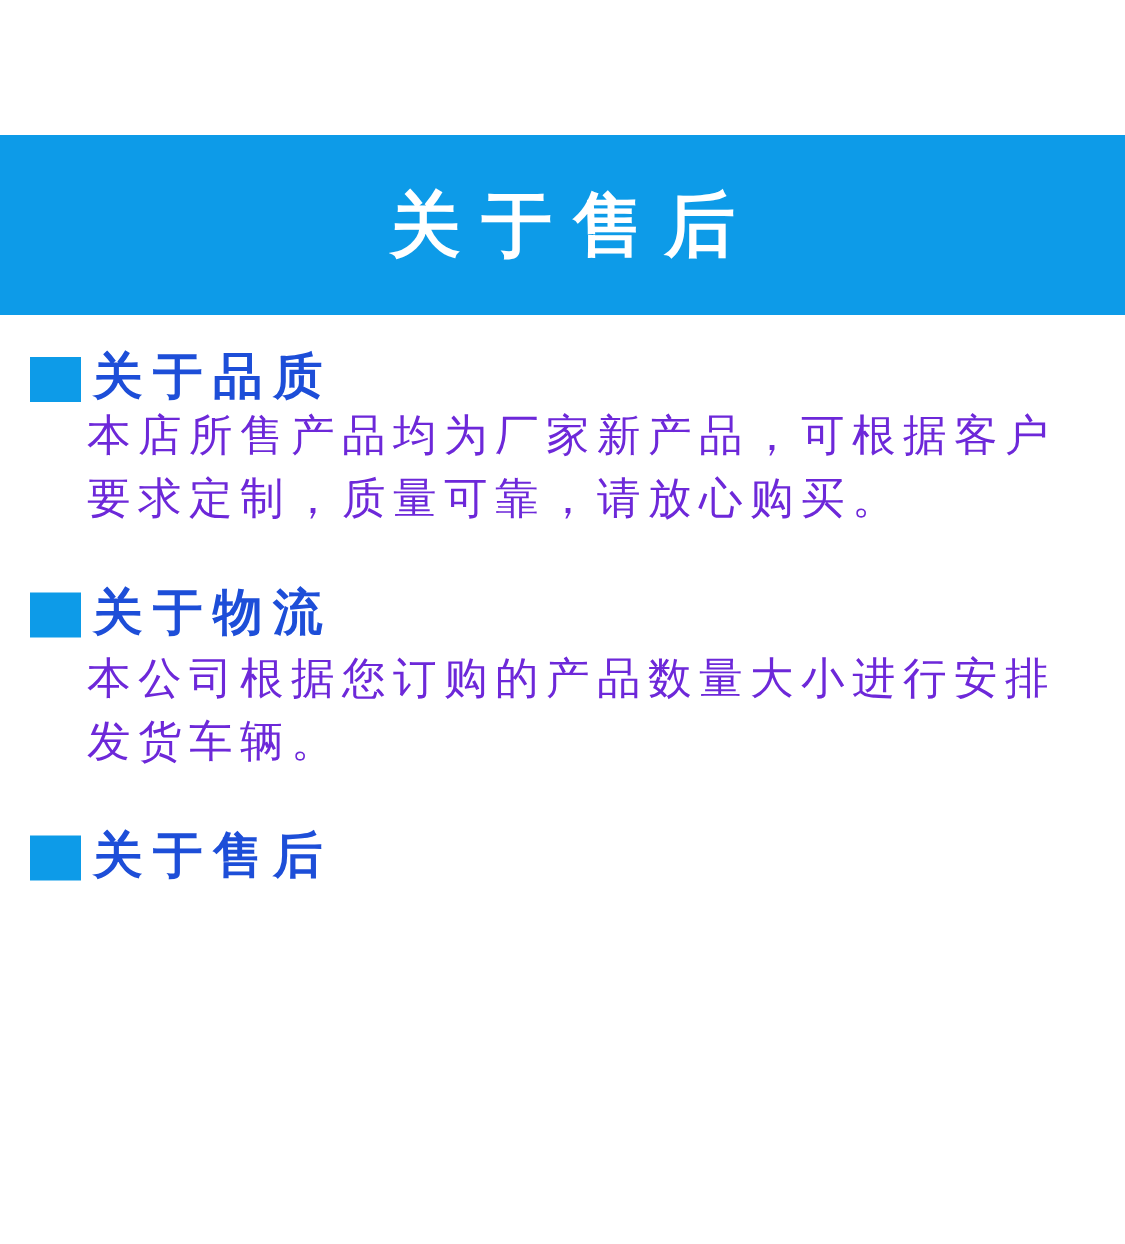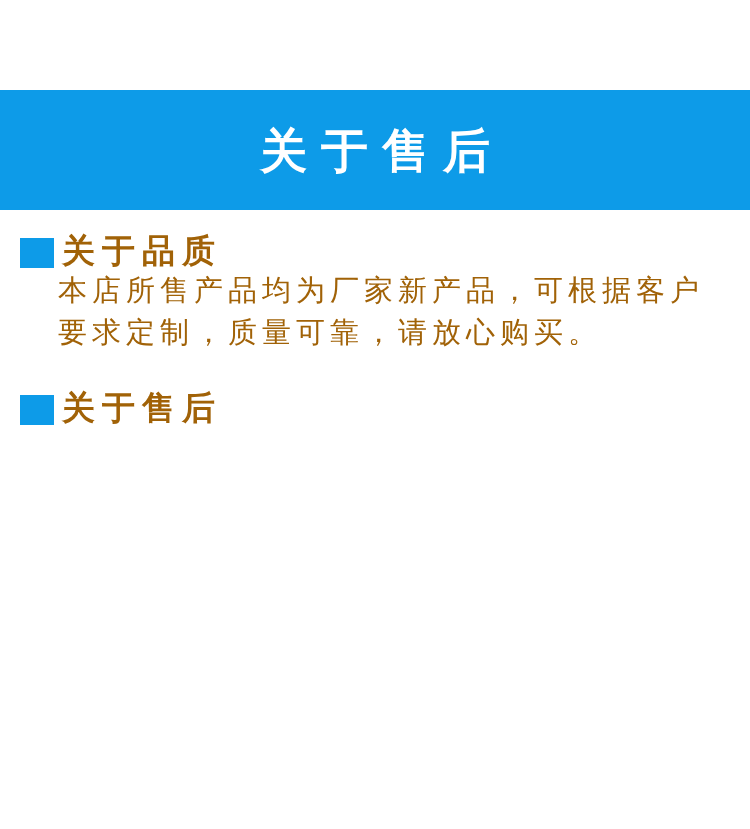--- a/index.html
+++ b/index.html
@@ -56,30 +56,30 @@
     margin-bottom: 2px;
   }
   .bullet {
     width: 34px;
     height: 30px;
     background: #0D9BE8;
     flex: 0 0 auto;
     margin-top: 8px;
   }
   .section-title {
-    color: #a16207;
+    color: #1d4ed8;
     font-size: 33px;
     font-weight: bold;
     letter-spacing: 7px;
     margin-left: 8px;
     line-height: 1.25;
     font-family: "DejaVu Sans", "Liberation Sans", sans-serif;
   }
   .section-body {
-    color: #a16207;
+    color: #6d28d9;
     font-size: 29px;
     line-height: 1.45;
     letter-spacing: 5px;
     padding-left: 38px;
     padding-right: 41px;
     font-family: "DejaVu Sans", "Liberation Sans", sans-serif;
   }
   .sec-1 .section-body { margin-top: -4px; }
   .sec-2 { margin-top: 34px; }
   .sec-3 { margin-top: 34px; }
@@ -96,20 +96,27 @@
   <div class="content">
 
     <div class="section sec-1">
       <div class="section-head">
         <span class="bullet"></span>
         <span class="section-title">关于品质</span>
       </div>
       <div class="section-body">本店所售产品均为厂家新产品，可根据客户要求定制，质量可靠，请放心购买。</div>
     </div>
 
+    <div class="section sec-2">
+      <div class="section-head">
+        <span class="bullet"></span>
+        <span class="section-title">关于物流</span>
+      </div>
+      <div class="section-body">本公司根据您订购的产品数量大小进行安排发货车辆。</div>
+    </div>
 
     <div class="section sec-3">
       <div class="section-head">
         <span class="bullet"></span>
         <span class="section-title">关于售后</span>
       </div>
     </div>
 
   </div>
 </div>

